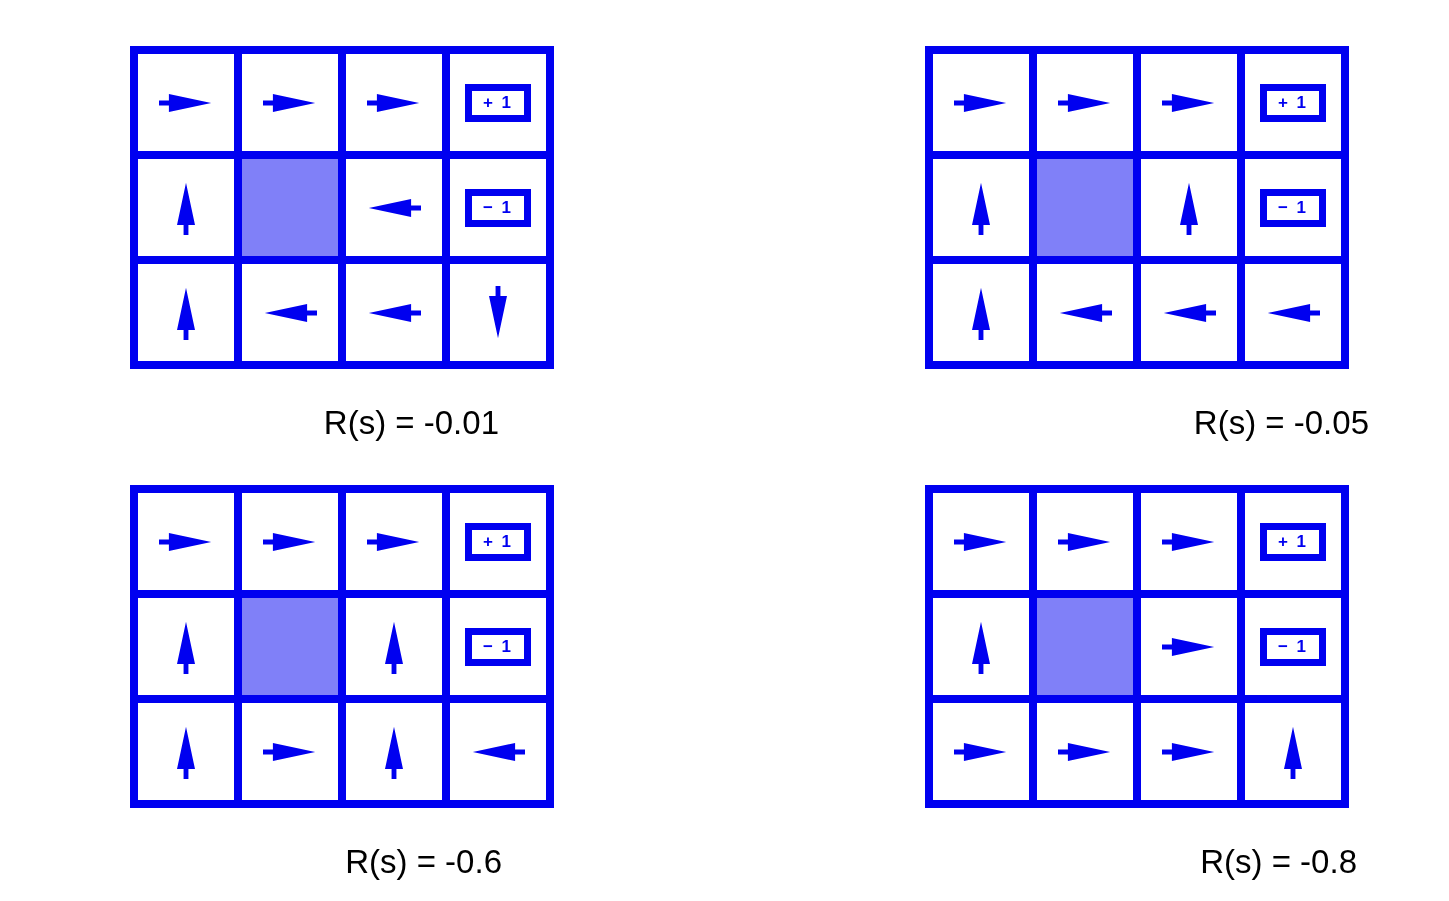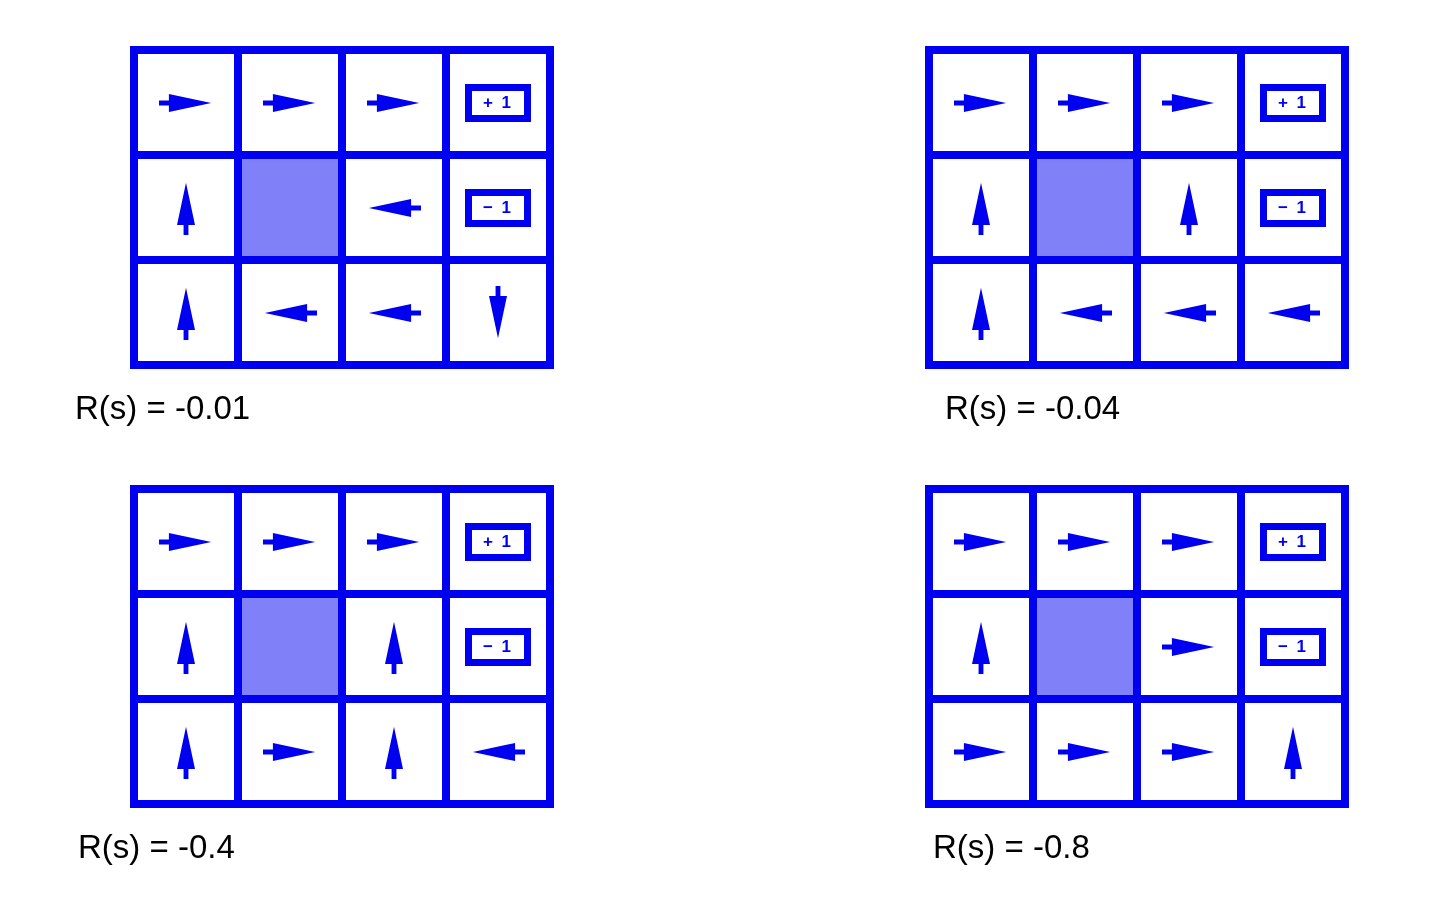--- a/index.html
+++ b/index.html
@@ -58,23 +58,23 @@
     justify-content: center;
     color: var(--line, #0000f0);
     font-weight: bold;
     font-size: 17px;
     letter-spacing: 2px;
     line-height: 1;
     user-select: none;
   }
 
   .grid-label {
-    margin-top: 20px;
+    margin-top: 35px;
     width: 424px;
-    text-align: left;
+    text-align: right;
     font-size: 33px;
     color: var(--text, #000000);
     white-space: nowrap;
   }
   #fig0 .grid-label { transform: translateX(-55px); }
   #fig1 .grid-label { transform: translateX(20px); }
   #fig2 .grid-label { transform: translateX(-52px); }
   #fig3 .grid-label { transform: translateX(8px); }
 </style>
 </head>
@@ -188,21 +188,21 @@
           <svg viewBox="0 0 60 24" class="arrow dir-left">
             <polygon points="0,9.3 11,9.3 11,2 58,12 11,22 11,14.7 0,14.7"></polygon>
           </svg>
         </div>
         <div class="cell">
           <svg viewBox="0 0 60 24" class="arrow dir-left">
             <polygon points="0,9.3 11,9.3 11,2 58,12 11,22 11,14.7 0,14.7"></polygon>
           </svg>
         </div>
       </div>
-    <div class="grid-label">R(s) = -0.04</div>
+    <div class="grid-label">R(s) = -0.05</div>
   </figure>
 
   <figure class="policy-figure" id="fig2" style="margin:0;">
     <div class="grid">
         <div class="cell">
           <svg viewBox="0 0 60 24" class="arrow dir-right">
             <polygon points="0,9.3 11,9.3 11,2 58,12 11,22 11,14.7 0,14.7"></polygon>
           </svg>
         </div>
         <div class="cell">
@@ -246,21 +246,21 @@
           <svg viewBox="0 0 60 24" class="arrow dir-up">
             <polygon points="0,9.3 11,9.3 11,2 58,12 11,22 11,14.7 0,14.7"></polygon>
           </svg>
         </div>
         <div class="cell">
           <svg viewBox="0 0 60 24" class="arrow dir-left">
             <polygon points="0,9.3 11,9.3 11,2 58,12 11,22 11,14.7 0,14.7"></polygon>
           </svg>
         </div>
       </div>
-    <div class="grid-label">R(s) = -0.4</div>
+    <div class="grid-label">R(s) = -0.6</div>
   </figure>
 
   <figure class="policy-figure" id="fig3" style="margin:0;">
     <div class="grid">
         <div class="cell">
           <svg viewBox="0 0 60 24" class="arrow dir-right">
             <polygon points="0,9.3 11,9.3 11,2 58,12 11,22 11,14.7 0,14.7"></polygon>
           </svg>
         </div>
         <div class="cell">

